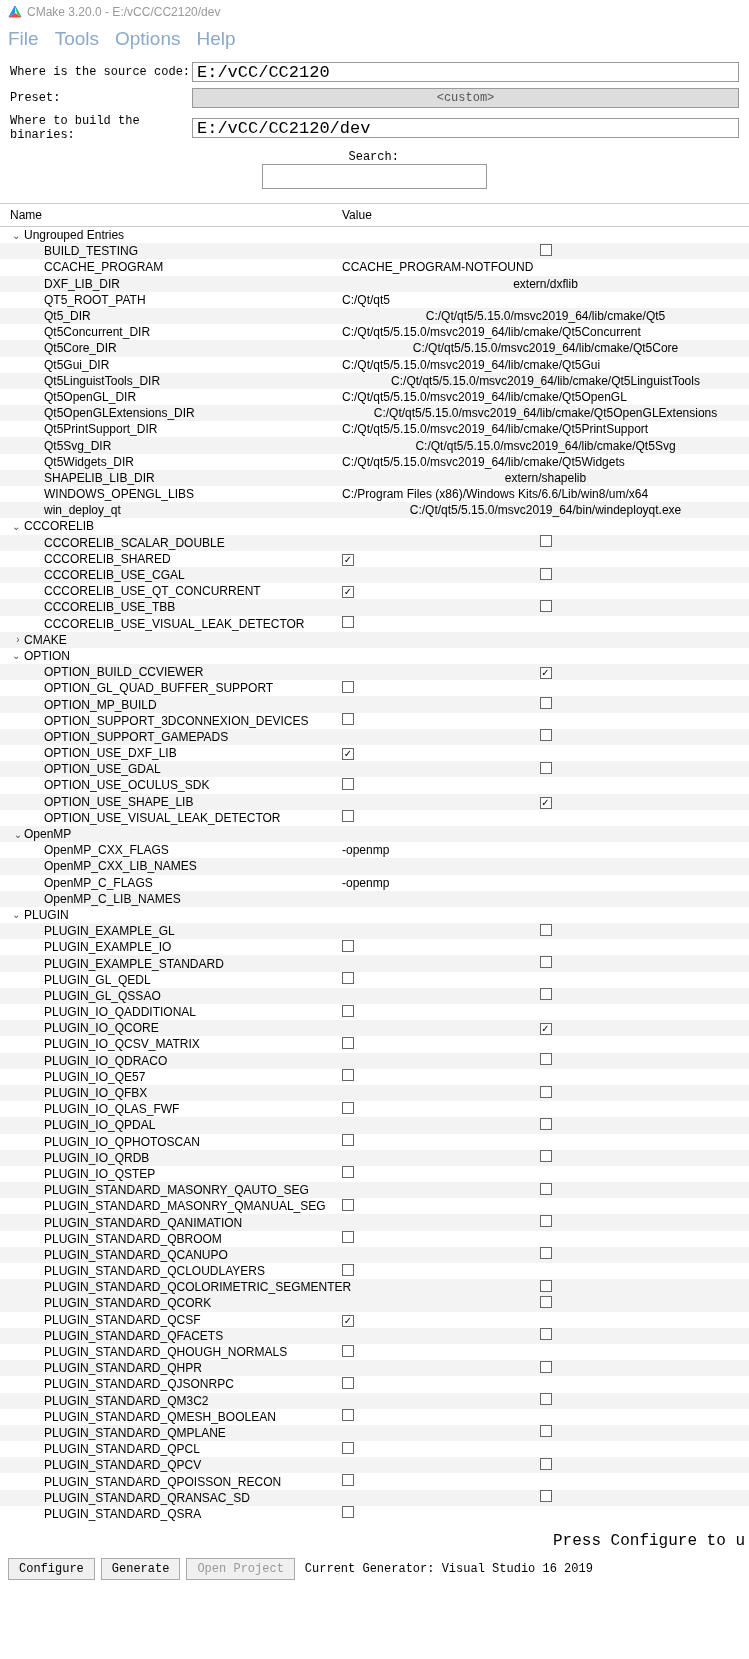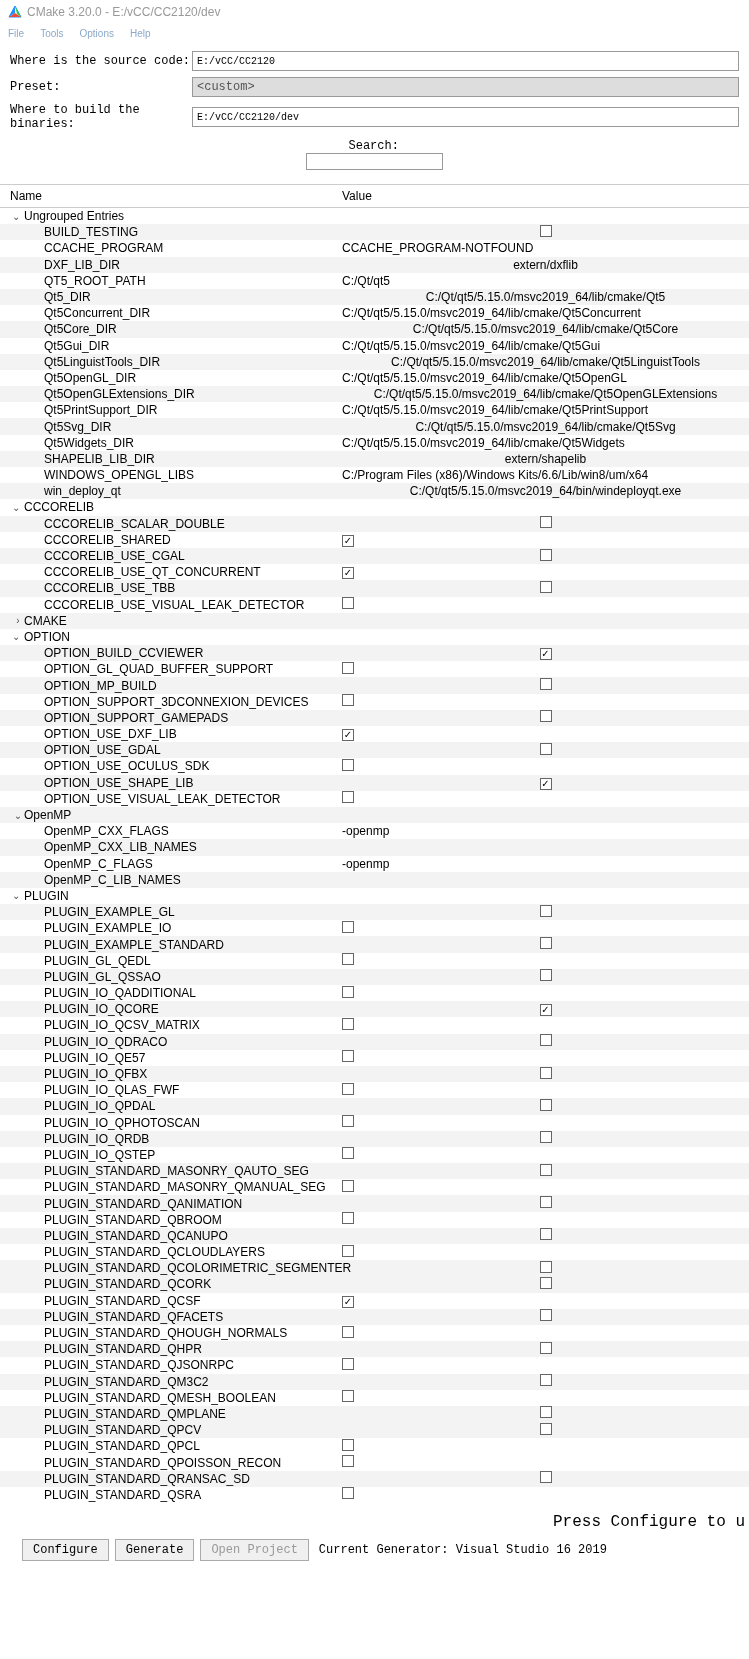--- a/index.html
+++ b/index.html
@@ -15,52 +15,53 @@
   align-items: center;
   padding: 5px 8px;
   color: #999;
 }
 .titlebar svg { margin-right: 5px; }
 .menubar {
   display: flex;
   padding: 4px 8px;
   gap: 16px;
   color: #8ba9c9;
-  font-size: 10px;
+  font-size: 19px;
 }
 .menubar span { cursor: default; }
 .form-area { padding: 8px 10px; }
 .form-row {
   display: flex;
   align-items: center;
   margin-bottom: 6px;
 }
 .form-row label {
   width: 182px;
   font-family: "Courier New", monospace;
   font-size: 12px;
   color: #000;
 }
 .form-row input[type="text"] {
   flex: 1;
   font-family: "Courier New", monospace;
-  font-size: 10px;
+  font-size: 17px;
   padding: 2px 4px;
   border: 1px solid #999;
   height: 20px;
 }
 .form-row .preset-box {
   flex: 1;
   font-family: "Courier New", monospace;
   font-size: 12px;
   padding: 2px 4px;
   border: 1px solid #999;
   height: 20px;
   background: #ddd;
   color: #555;
+  text-align: center;
 }
 .search-row { margin-top: 8px; flex-direction: column; }
 .search-row label { width: 52px; }
 .table-header {
   display: flex;
   border-top: 1px solid #ccc;
   border-bottom: 1px solid #ccc;
   padding: 4px 0;
 }
 .th-name { width: 338px; padding-left: 10px; }
@@ -106,21 +107,21 @@
 .status-hint {
   text-align: right;
   padding: 10px 4px 4px 0;
   font-family: "Courier New", monospace;
   font-size: 16px;
 }
 .button-bar {
   display: flex;
   align-items: center;
   gap: 6px;
-  padding: 4px 10px 10px 22px;
+  padding: 4px 10px 10px 8px;
   font-family: "Courier New", monospace;
   font-size: 12px;
 }
 .button-bar button {
   font-family: "Courier New", monospace;
   font-size: 12px;
   padding: 3px 10px;
   background: #f0f0f0;
   border: 1px solid #aaa;
   cursor: default;
@@ -622,29 +623,29 @@
         <span class="entry-name">PLUGIN_STANDARD_QMESH_BOOLEAN</span>
       </div>
       <div class="value-cell"><span class="cbox"></span></div>
     </div>
     <div class="row alt">
       <div class="name-cell">
         <span class="entry-name">PLUGIN_STANDARD_QMPLANE</span>
       </div>
       <div class="value-cell"><span class="cbox"></span></div>
     </div>
+    <div class="row">
+      <div class="name-cell">
+        <span class="entry-name">PLUGIN_STANDARD_QPCL</span>
+      </div>
+      <div class="value-cell"><span class="cbox"></span></div>
+    </div>
     <div class="row alt">
       <div class="name-cell">
         <span class="entry-name">PLUGIN_STANDARD_QPCV</span>
-      </div>
-      <div class="value-cell"><span class="cbox"></span></div>
-    </div>
-    <div class="row">
-      <div class="name-cell">
-        <span class="entry-name">PLUGIN_STANDARD_QPCL</span>
       </div>
       <div class="value-cell"><span class="cbox"></span></div>
     </div>
     <div class="row">
       <div class="name-cell">
         <span class="entry-name">PLUGIN_STANDARD_QPOISSON_RECON</span>
       </div>
       <div class="value-cell"><span class="cbox"></span></div>
     </div>
     <div class="row alt">

